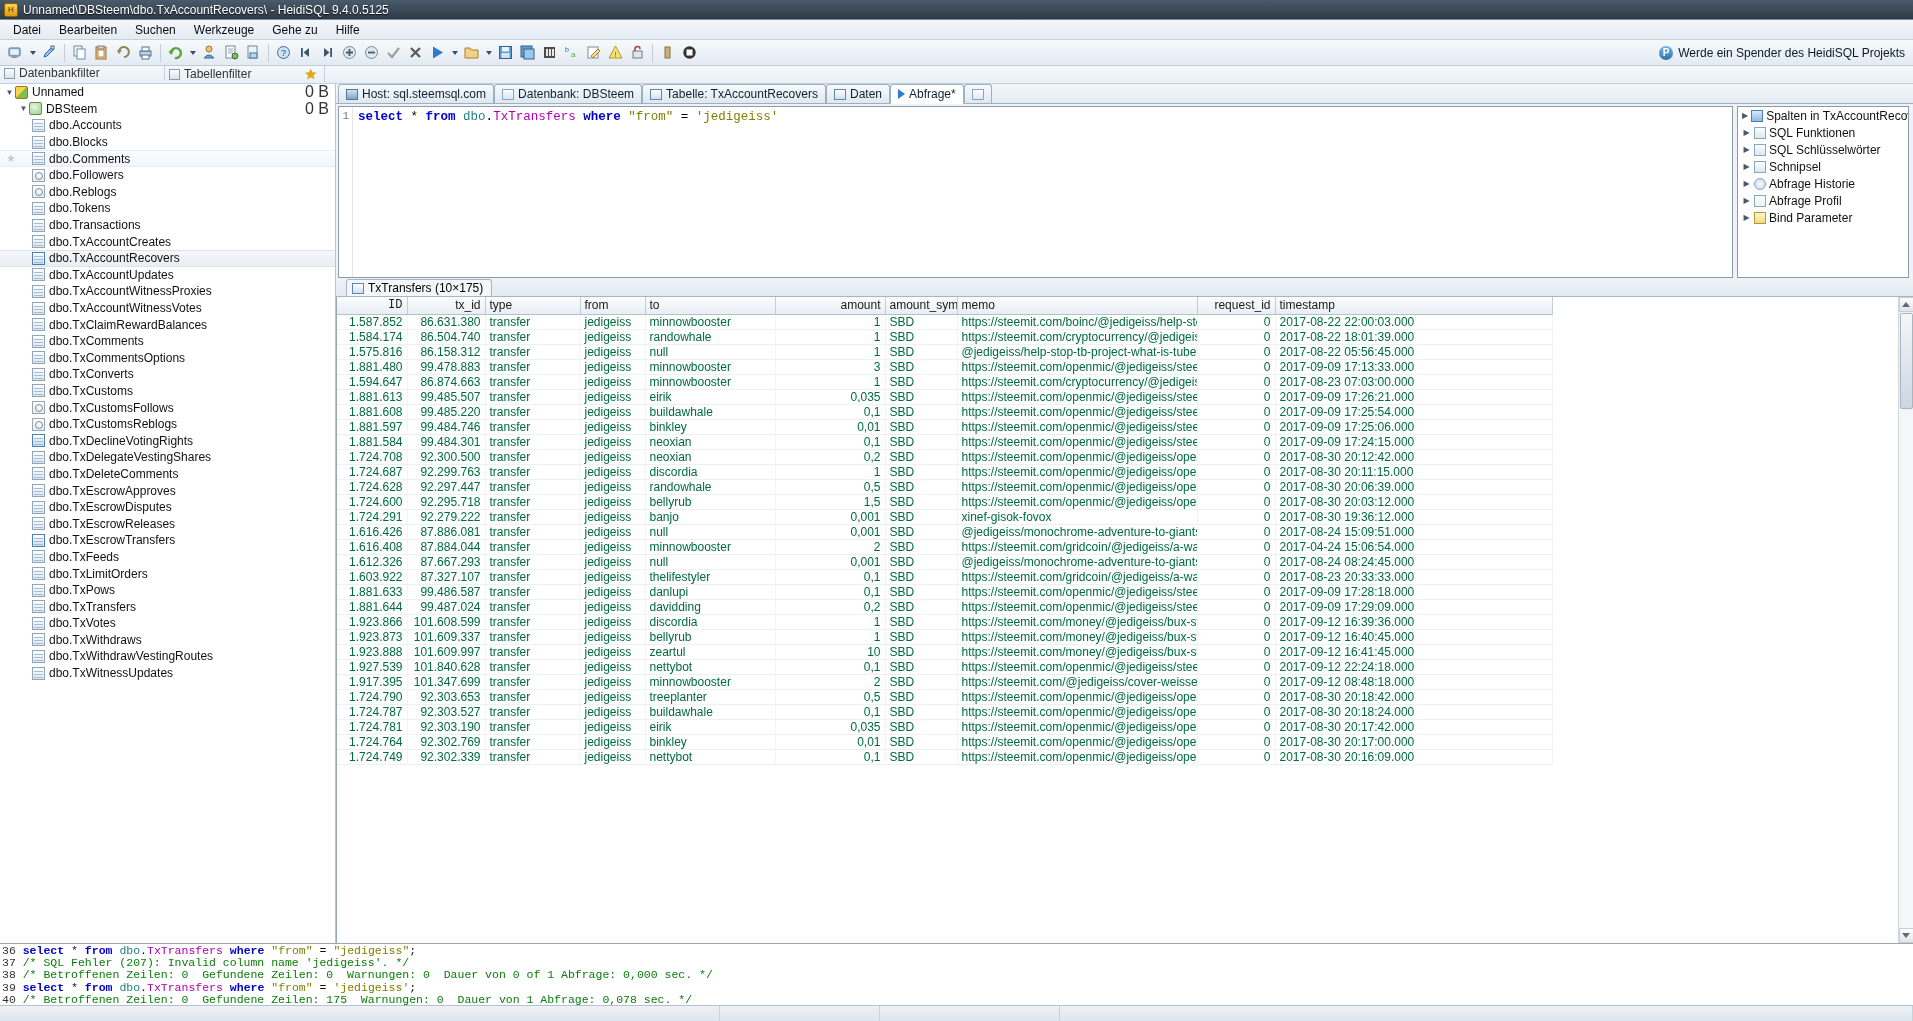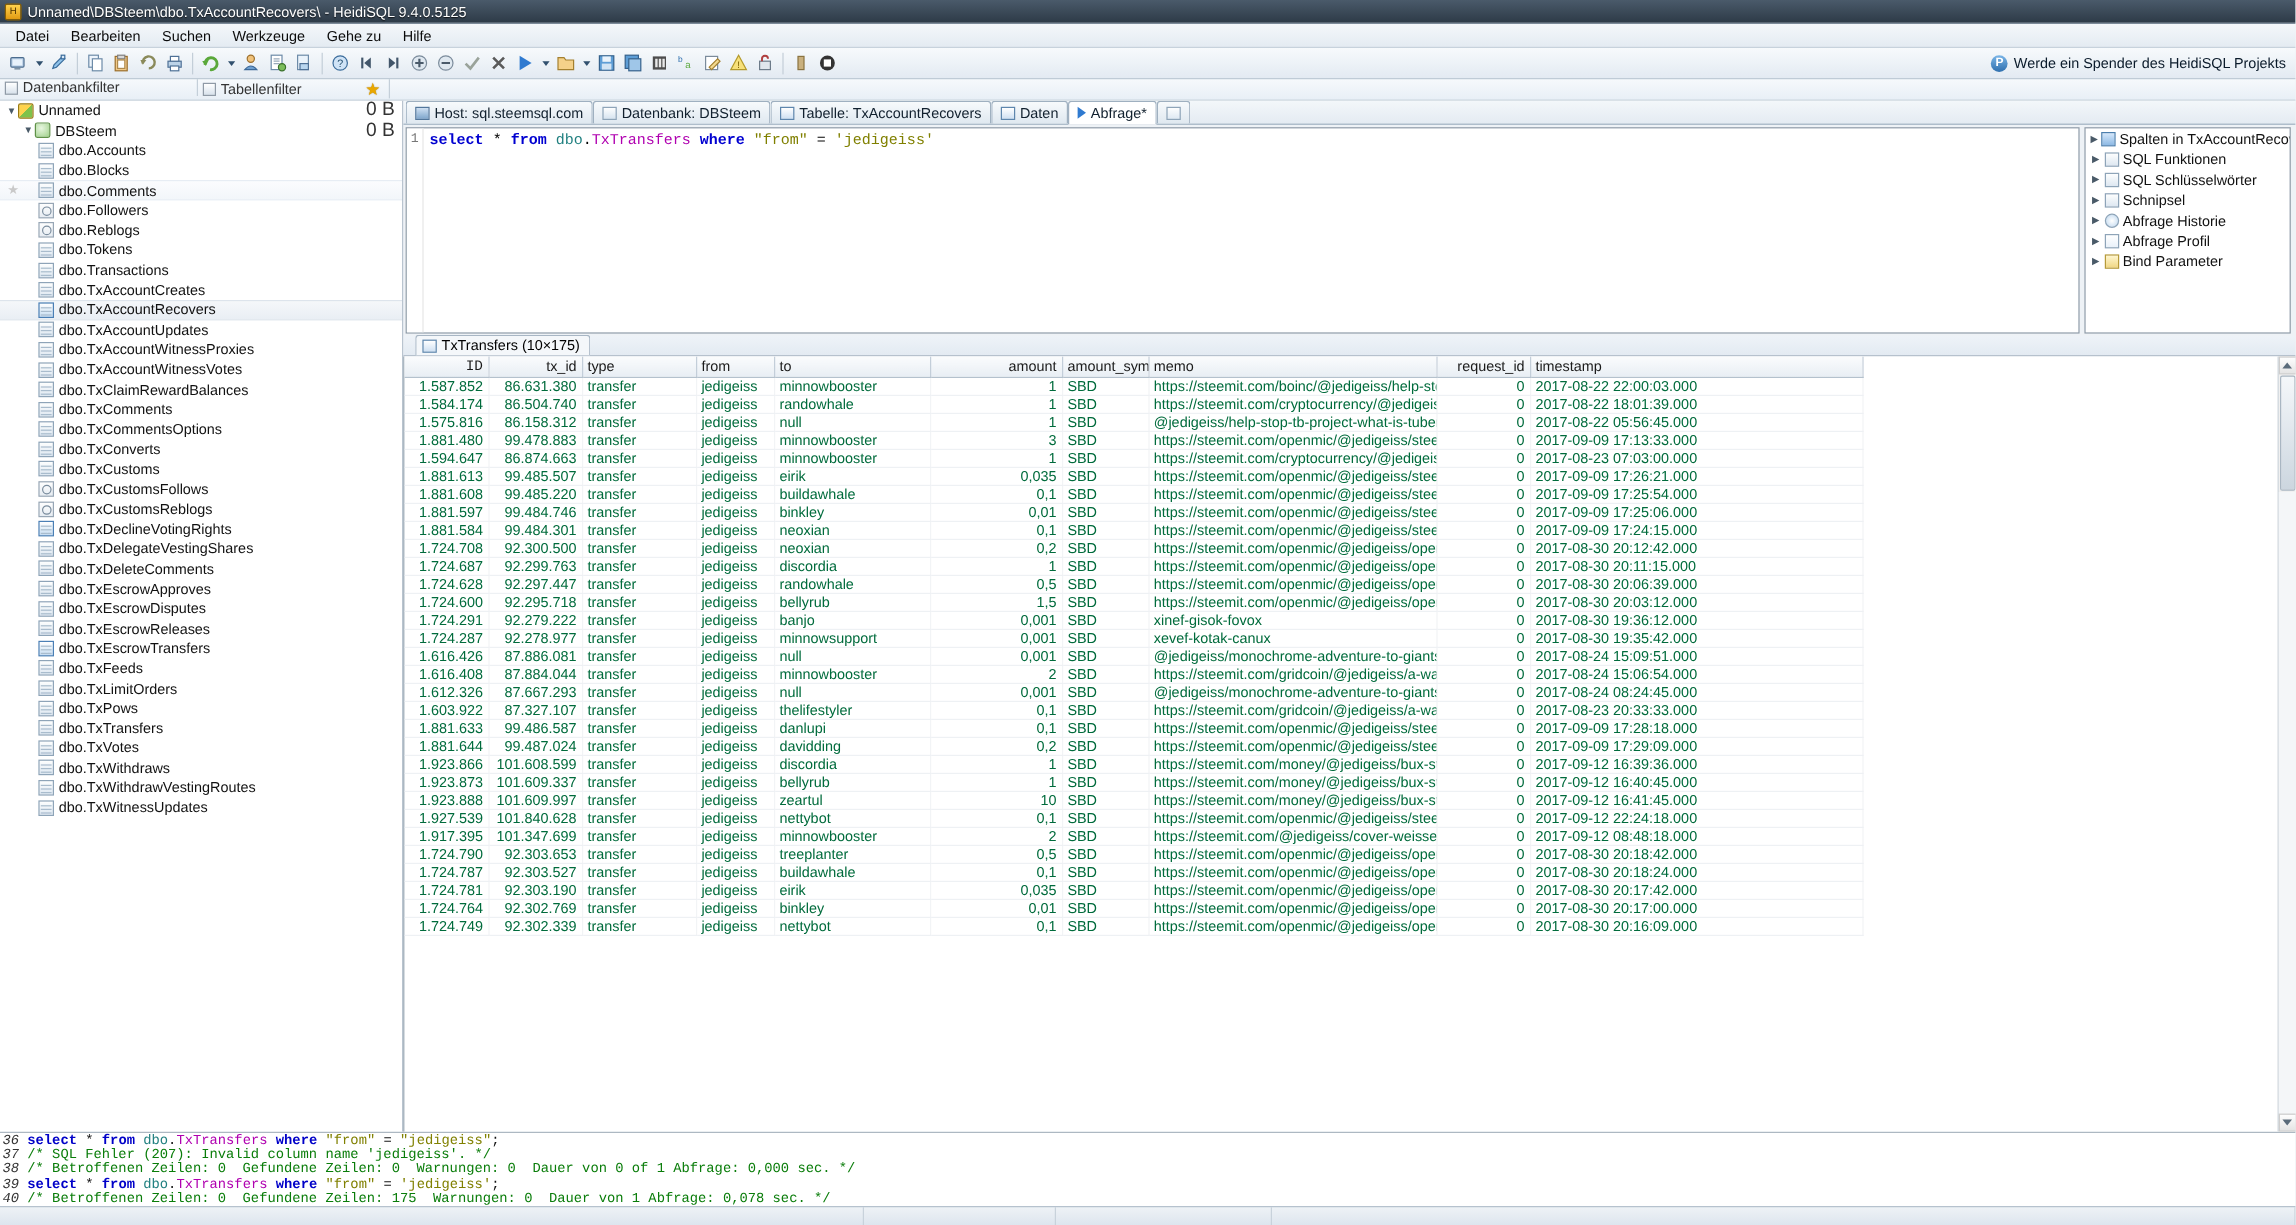--- a/index.html
+++ b/index.html
@@ -197,21 +197,21 @@
   .vsb .thumb { width: 13px; height: 96px; margin: 1px; background: linear-gradient(#f4f7fa,#ccd6df);
                 border: 1px solid #a9b6c2; border-radius: 2px; }
   .vsb .track { flex: 1 1 auto; width: 15px; background: #f4f6f8; }
   .tri-up { width:0;height:0;border-left:4px solid transparent;border-right:4px solid transparent;border-bottom:5px solid #5a6b7a;}
   .tri-dn { width:0;height:0;border-left:4px solid transparent;border-right:4px solid transparent;border-top:5px solid #5a6b7a;}
 
   
   .logpane { flex: 0 0 62px; background: #ffffff; border-top: 1px solid #9aa7b4;
              overflow: hidden; font-family: "Liberation Mono", monospace; font-size: 11.5px; }
   .logline { height: 12.4px; display: flex; align-items: center; white-space: pre; padding-left: 2px; }
-  .ln { color: #333; font-style: italic; }
+  .ln { color: #333; }
   .lg-k { color: #0000c8; font-weight: bold; }
   .lg-sch { color: #1f7f7f; }
   .lg-tbl { color: #b000b0; }
   .lg-str { color: #808000; }
   .lg-cmt { color: #0a7d0a; }
   .lg-txt { color: #111; }
 
   
   .statusbar { height: 16px; flex: 0 0 16px; background: linear-gradient(#eef2f6,#dde5ee);
                border-top: 1px solid #b6c2ce; display: flex; align-items: center;
@@ -908,32 +908,20 @@
                   <td>transfer</td>
                   <td>jedigeiss</td>
                   <td>banjo</td>
                   <td class="num">0,001</td>
                   <td>SBD</td>
                   <td class="memo">xinef-gisok-fovox</td>
                   <td class="zero">0</td>
                   <td class="ts">2017-08-30 19:36:12.000</td>
                 </tr>
                 <tr>
-                  <td class="num">1.724.287</td>
-                  <td class="num">92.278.977</td>
-                  <td>transfer</td>
-                  <td>jedigeiss</td>
-                  <td>minnowsupport</td>
-                  <td class="num">0,001</td>
-                  <td>SBD</td>
-                  <td class="memo">xevef-kotak-canux</td>
-                  <td class="zero">0</td>
-                  <td class="ts">2017-08-30 19:35:42.000</td>
-                </tr>
-                <tr>
                   <td class="num">1.616.426</td>
                   <td class="num">87.886.081</td>
                   <td>transfer</td>
                   <td>jedigeiss</td>
                   <td>null</td>
                   <td class="num">0,001</td>
                   <td>SBD</td>
                   <td class="memo">@jedigeiss/monochrome-adventure-to-giants-causeway</td>
                   <td class="zero">0</td>
                   <td class="ts">2017-08-24 15:09:51.000</td>
@@ -941,21 +929,21 @@
                 <tr>
                   <td class="num">1.616.408</td>
                   <td class="num">87.884.044</td>
                   <td>transfer</td>
                   <td>jedigeiss</td>
                   <td>minnowbooster</td>
                   <td class="num">2</td>
                   <td>SBD</td>
                   <td class="memo">https://steemit.com/gridcoin/@jedigeiss/a-way-out-of-th...</td>
                   <td class="zero">0</td>
-                  <td class="ts">2017-08-24 15:06:54.000</td>
+                  <td class="ts">2017-04-24 15:06:54.000</td>
                 </tr>
                 <tr>
                   <td class="num">1.612.326</td>
                   <td class="num">87.667.293</td>
                   <td>transfer</td>
                   <td>jedigeiss</td>
                   <td>null</td>
                   <td class="num">0,001</td>
                   <td>SBD</td>
                   <td class="memo">@jedigeiss/monochrome-adventure-to-giants-causeway</td>

